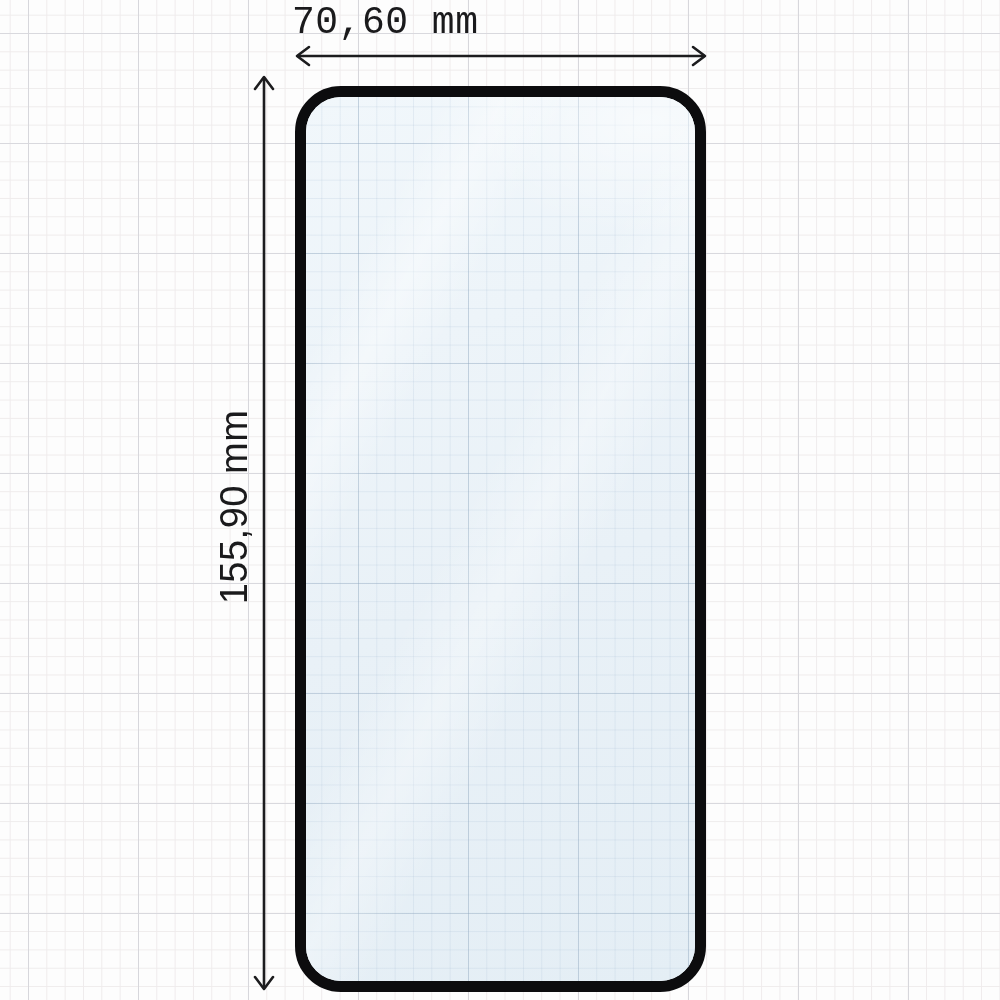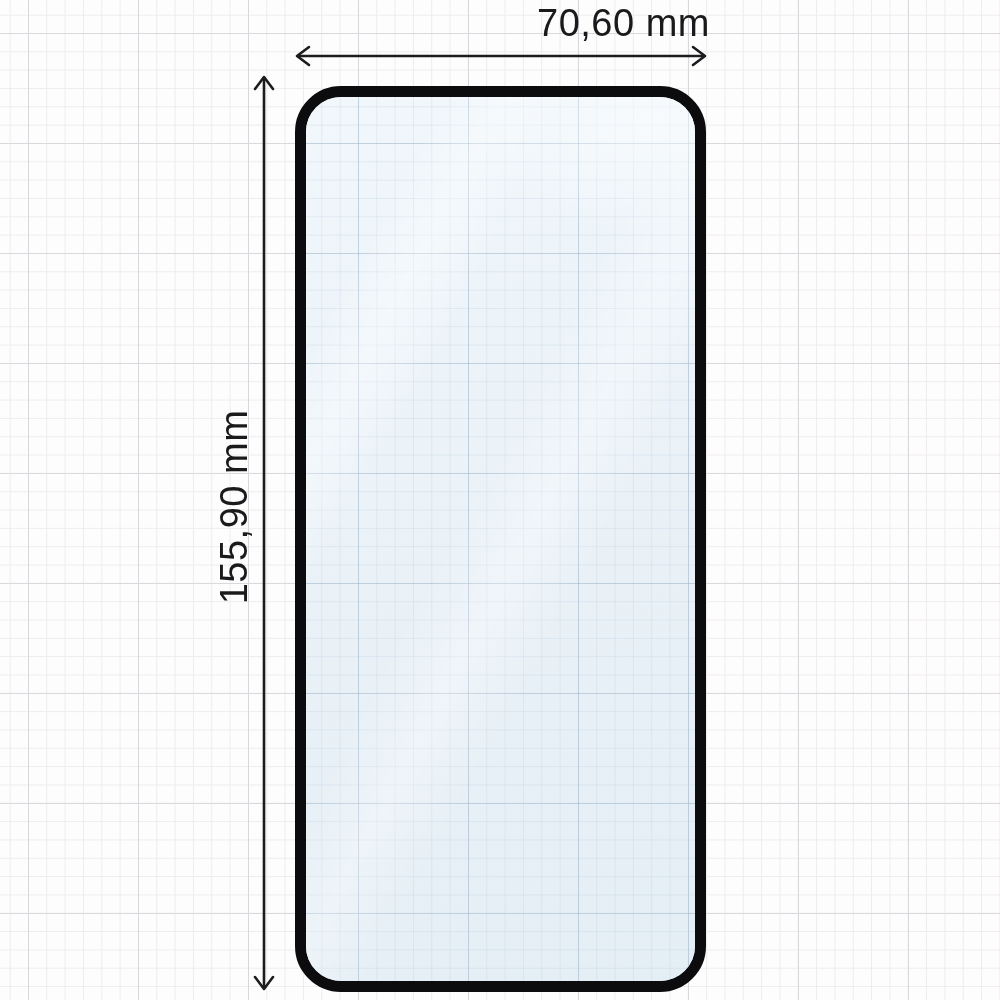--- a/index.html
+++ b/index.html
@@ -91,22 +91,23 @@
     color: #1a1a1c;
     font-size: 38px;
     font-weight: 500;
     letter-spacing: 0.5px;
     white-space: nowrap;
   }
   .dim-label.width {
     left: 292px;
     top: 0;
     width: 418px;
-    text-align: right;
+    text-align: left;
     line-height: 46px;
+    font-family: Liberation Mono, monospace;
   }
   .dim-label.height {
     left: 234px;
     top: 507px;
     transform: translate(-50%, -50%) rotate(-90deg);
   }
 
   
   .arrow {
     position: absolute;

